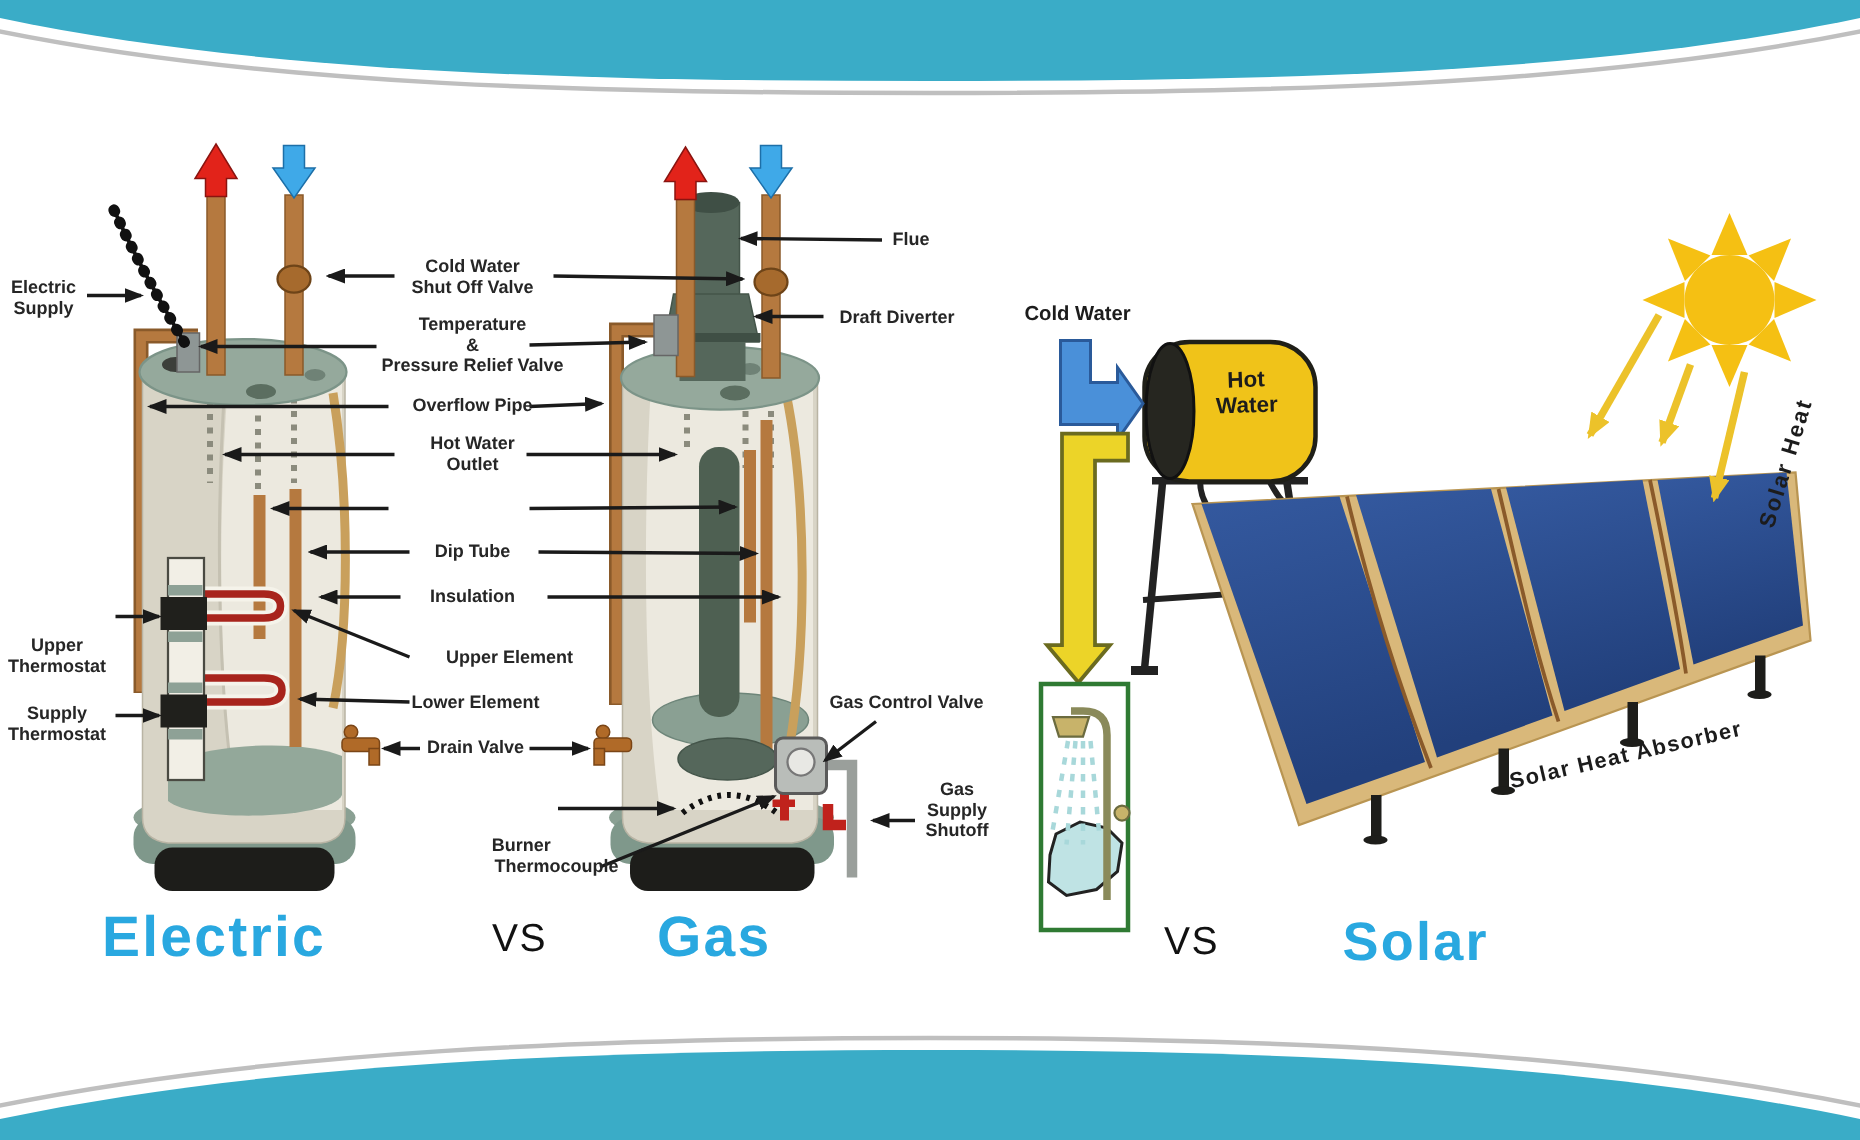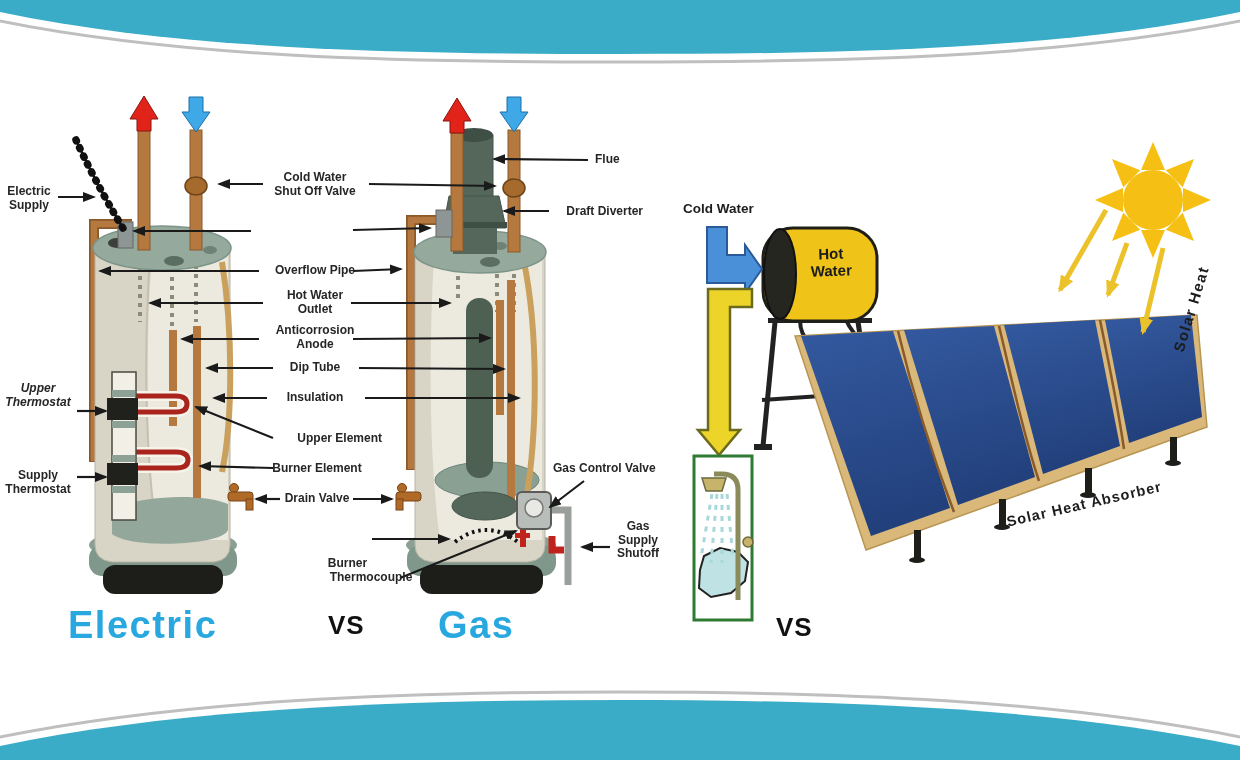--- a/index.html
+++ b/index.html
@@ -6,21 +6,21 @@
   #stage{position:relative;width:1240px;height:760px;overflow:hidden;background:#ffffff;
          font-family:"Liberation Sans",sans-serif;}
   #gfx{position:absolute;left:0;top:0;}
   .lbl{position:absolute;font-weight:bold;font-size:12px;line-height:1.14;color:#262626;
        white-space:pre-line;text-align:center;}
   .lbl-left{text-align:center;}
   .lbl-right{text-align:left;}
   .title{position:absolute;font-weight:bold;color:#29a8e0;letter-spacing:1.5px;}
   .title-big{font-size:38px;}
   .title-solar{font-size:36px;}
-  .title-vs{position:absolute;font-weight:bold;font-size:26px;color:#111111;letter-spacing:1px;}
+  .title-vs{position:absolute;font-weight:normal;font-size:26px;color:#111111;letter-spacing:1px;}
   .solar-txt{position:absolute;font-weight:bold;color:#1c1c1c;white-space:nowrap;}
   #lbl-cold-water{font-size:13.5px;}
   #lbl-hot-water{font-size:15px;white-space:pre-line;text-align:center;transform:rotate(-2deg);}
   #lbl-solar-heat{font-size:15px;letter-spacing:1.5px;transform:rotate(-73deg);transform-origin:0 100%;}
   #lbl-solar-absorber{font-size:14.5px;letter-spacing:1px;transform:rotate(-13deg);transform-origin:0 0;}
 </style>
 </head>
 <body>
 
 <div id="stage">
@@ -279,51 +279,53 @@
         <line x1="717" y1="494" x2="711" y2="563"></line>
         <line x1="722" y1="494" x2="722" y2="563"></line>
         <line x1="727" y1="494" x2="733" y2="558"></line>
       </g>
     </g>
   </g>
 </svg>
 
 <div class="lbl lbl-left" style="left:4px;top:185px;width:50px;">Electric
 Supply</div>
-<div class="lbl lbl-left" style="left:2px;top:382px;width:72px;font-style:italic;">Upper
+<div class="lbl lbl-left" style="left:2px;top:424px;width:72px;">Upper
 Thermostat</div>
 <div class="lbl lbl-left" style="left:2px;top:469px;width:72px;">Supply
 Thermostat</div>
 
 <div class="lbl" style="left:240px;top:171px;width:150px;">Cold Water
 Shut Off Valve</div>
+<div class="lbl" style="left:240px;top:210px;width:150px;">Temperature
+&amp;
+Pressure Relief Valve</div>
 <div class="lbl" style="left:240px;top:264px;width:150px;text-align:center;">Overflow Pipe</div>
 <div class="lbl" style="left:240px;top:289px;width:150px;">Hot Water
 Outlet</div>
-<div class="lbl" style="left:240px;top:324px;width:150px;">Anticorrosion
-Anode</div>
 <div class="lbl" style="left:240px;top:361px;width:150px;">Dip Tube</div>
 <div class="lbl" style="left:240px;top:391px;width:150px;">Insulation</div>
 <div class="lbl" style="left:252px;top:432px;width:130px;text-align:right;">Upper Element</div>
-<div class="lbl" style="left:252px;top:462px;width:130px;">Burner Element</div>
+<div class="lbl" style="left:252px;top:462px;width:130px;">Lower Element</div>
 <div class="lbl" style="left:252px;top:492px;width:130px;">Drain Valve</div>
 <div class="lbl" style="left:300px;top:532px;width:95px;margin-top:25px;">Burner</div>
 <div class="lbl" style="left:316px;top:571px;width:110px;">Thermocouple</div>
 
 <div class="lbl lbl-right" style="left:595px;top:153px;width:45px;text-align:left;">Flue</div>
-<div class="lbl lbl-right" style="left:553px;top:205px;width:90px;text-align:right;">Draft Diverter</div>
+<div class="lbl lbl-right" style="left:553px;top:205px;width:90px;text-align:center;">Draft Diverter</div>
 <div class="lbl lbl-right" style="left:553px;top:462px;width:105px;text-align:left;">Gas Control Valve</div>
 <div class="lbl" style="left:608px;top:520px;width:60px;">Gas
 Supply
 Shutoff</div>
 
 <div class="solar-txt" id="lbl-cold-water" style="left:683px;top:201px;">Cold Water</div>
 <div class="solar-txt" id="lbl-hot-water" style="left:800px;top:245px;width:62px;">Hot
 Water</div>
 <div class="solar-txt" id="lbl-solar-heat" style="left:1186px;top:337px;">Solar Heat</div>
 <div class="solar-txt" id="lbl-solar-absorber" style="left:1005px;top:514px;">Solar Heat Absorber</div>
 
 <div class="title title-big" style="left:68px;top:604px;">Electric</div>
 <div class="title-vs" style="left:328px;top:610px;">VS</div>
 <div class="title title-big" style="left:438px;top:604px;">Gas</div>
 <div class="title-vs" style="left:776px;top:612px;">VS</div>
+<div class="title title-solar" style="left:895px;top:607px;">Solar</div>
 
 </div>
 
 </body></html>

